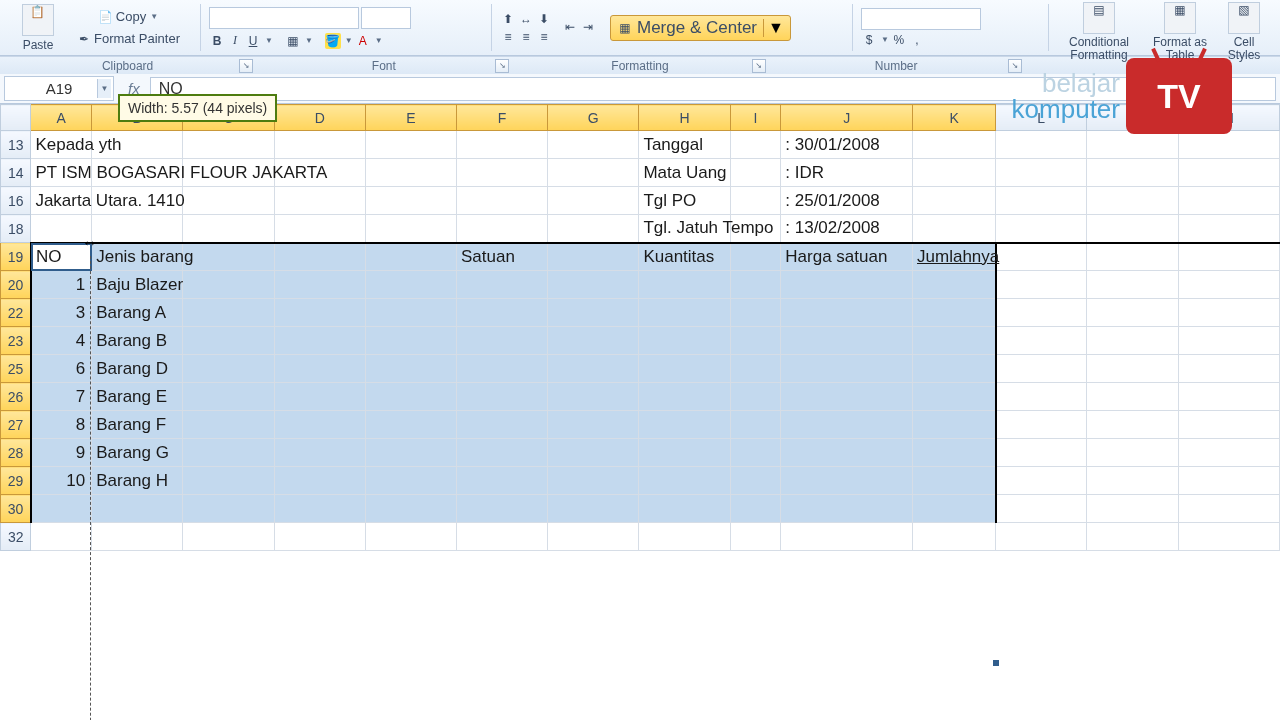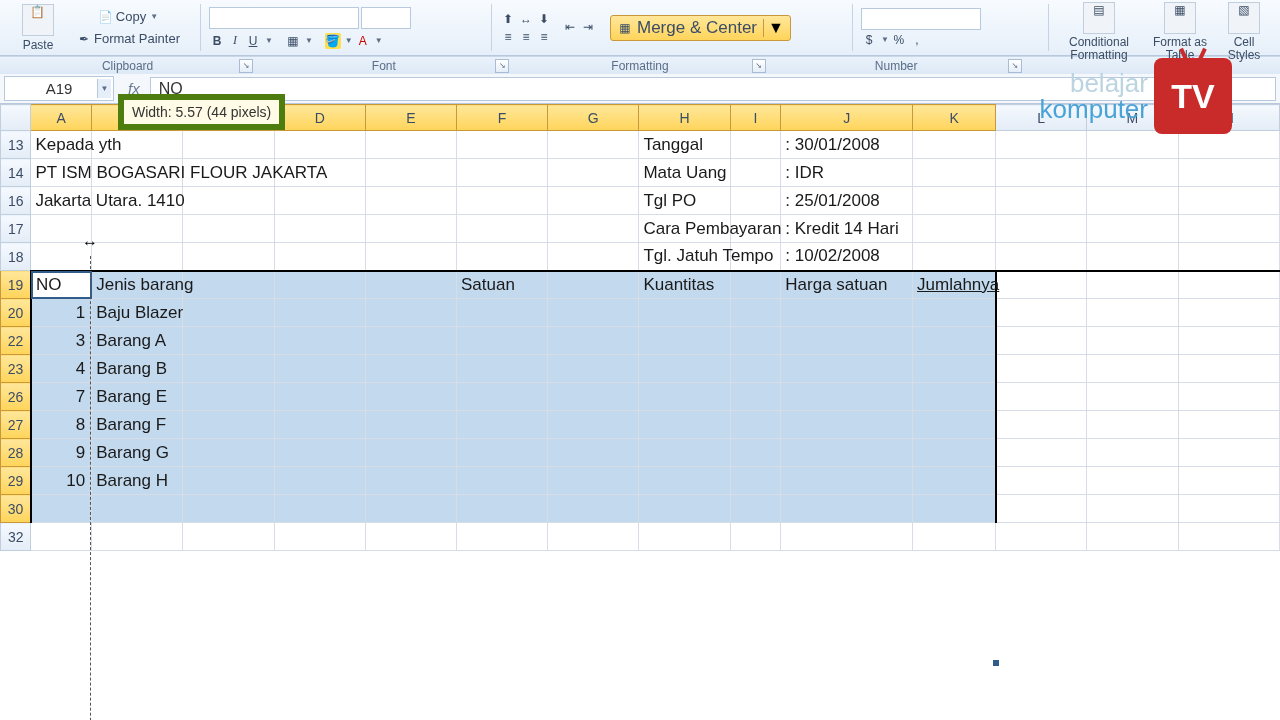--- a/index.html
+++ b/index.html
@@ -24,21 +24,21 @@
   .merge-active { background: linear-gradient(#ffe79a,#ffd45a); border: 1px solid #c9983a; padding: 2px 6px; border-radius: 3px; display: flex; align-items: center; gap: 4px; }
   .merge-active .dd { border-left: 1px solid #c9983a; padding-left: 4px; margin-left: 2px; }
 
   .ico16 { width: 16px; height: 16px; display: inline-flex; align-items: center; justify-content: center; font-size: 12px; color: #3b4d66; }
   .dd-arrow { font-size: 8px; color: #5b6e87; margin-left: 2px; }
 
   
   .fbar { display: flex; align-items: center; height: 30px; border-bottom: 1px solid #b8c9de; background: #f4f8fd; }
   .namebox { width: 110px; border: 1px solid #b8c9de; background: #fff; margin: 2px 4px; padding: 3px 8px; font-size: 15px; color: #333; text-align: center; position: relative; }
   .namebox-dd { position: absolute; right: 2px; top: 2px; bottom: 2px; width: 14px; background: #e6eff9; border-left: 1px solid #b8c9de; font-size: 8px; line-height: 20px; text-align: center; color: #5b6e87; }
-  .tooltip { position: absolute; left: 118px; top: 94px; background: #fffbe6; border: 6px solid #4d7c0f; padding: 4px 8px; font-size: 14px; color: #333; z-index: 50; white-space: nowrap; }
+  .tooltip { position: absolute; left: 118px; top: 94px; background: #fffbe6; border: 2px solid #4d7c0f; padding: 4px 8px; font-size: 14px; color: #333; z-index: 50; white-space: nowrap; }
   .fx { font-style: italic; font-size: 15px; color: #6b7d95; padding: 0 10px; }
   .formula-input { flex: 1; border: 1px solid #b8c9de; background: #fff; margin: 2px 4px 2px 0; padding: 2px 8px; font-size: 16px; color: #333; }
 
   
   .grid-wrap { position: relative; }
   table.grid { border-collapse: collapse; table-layout: fixed; width: 1280px; }
   .colhdr th { background: linear-gradient(#f5f9ff,#e4ecf6); border: 1px solid #c0cede; font-weight: normal; font-size: 14px; color: #3b4d66; height: 26px; position: relative; }
   .colhdr th.sel { background: linear-gradient(#ffe79a,#ffd45a); border-color: #c9983a; }
   .rowhdr { background: linear-gradient(#f5f9ff,#e4ecf6); border: 1px solid #c0cede; font-weight: normal; font-size: 14px; color: #3b4d66; text-align: center; width: 30px; }
   .rowhdr.sel { background: linear-gradient(#ffe79a,#ffd45a); border-color: #c9983a; }
@@ -56,21 +56,21 @@
   .resize-cursor::before { content: "↔"; font-size: 16px; font-weight: bold; color: #000; }
   .resize-guide { position: absolute; left: 90px; top: 152px; width: 0; border-left: 1px dashed #555; height: 540px; z-index: 40; }
 
   
   .fill-handle { position: absolute; width: 8px; height: 8px; background: #305d8c; border: 1px solid #fff; }
 
   
   .logo { position: absolute; right: 48px; top: 58px; display: flex; align-items: center; z-index: 70; }
   .logo-text { font-size: 26px; color: #bcd3e2; font-weight: 300; text-align: right; line-height: 1; }
   .logo-text .k2 { color: #4aa3d6; }
-  .logo-tv { width: 78px; height: 76px; background: #c92b2b; border-radius: 8px; margin-left: 6px; display: flex; align-items: center; justify-content: center; color: #fff; font-weight: bold; font-size: 34px; position: relative; }
+  .logo-tv { width: 106px; height: 76px; background: #c92b2b; border-radius: 8px; margin-left: 6px; display: flex; align-items: center; justify-content: center; color: #fff; font-weight: bold; font-size: 34px; position: relative; }
   .logo-tv::before, .logo-tv::after { content: ""; position: absolute; top: -10px; width: 4px; height: 14px; background: #c92b2b; }
   .logo-tv::before { left: 28px; transform: rotate(-25deg); }
   .logo-tv::after { right: 28px; transform: rotate(25deg); }
 </style>
 </head>
 <body>
 
 <div class="ribbon-row">
 
   <div class="group" style="width:200px">
@@ -306,48 +306,31 @@
           <td class="cell"></td>
           <td class="cell">Tgl PO</td>
           <td class="cell"></td>
           <td class="cell">: 25/01/2008</td>
           <td class="cell"></td>
           <td class="cell"></td>
           <td class="cell"></td>
           <td class="cell"></td>
         </tr>
         <tr>
-          <th class="rowhdr">17</th>
-          <td class="cell"></td>
-          <td class="cell"></td>
-          <td class="cell"></td>
-          <td class="cell"></td>
-          <td class="cell"></td>
-          <td class="cell"></td>
-          <td class="cell"></td>
-          <td class="cell">Cara Pembayaran</td>
-          <td class="cell"></td>
-          <td class="cell">: Kredit 14 Hari</td>
-          <td class="cell"></td>
-          <td class="cell"></td>
-          <td class="cell"></td>
-          <td class="cell"></td>
-        </tr>
-        <tr>
           <th class="rowhdr">18</th>
           <td class="cell"></td>
           <td class="cell"></td>
           <td class="cell"></td>
           <td class="cell"></td>
           <td class="cell"></td>
           <td class="cell"></td>
           <td class="cell"></td>
           <td class="cell">Tgl. Jatuh Tempo</td>
           <td class="cell"></td>
-          <td class="cell">: 10/02/2008</td>
+          <td class="cell">: 13/02/2008</td>
           <td class="cell"></td>
           <td class="cell"></td>
           <td class="cell"></td>
           <td class="cell"></td>
         </tr>
         <tr class="heavy-border-top">
           <th class="rowhdr sel">19</th>
           <td class="cell selrange heavy-left active-cell">NO</td>
           <td class="cell selrange">Jenis barang</td>
           <td class="cell selrange"></td>
@@ -394,20 +377,37 @@
           <td class="cell selrange"></td>
           <td class="cell selrange heavy-right"></td>
           <td class="cell"></td>
           <td class="cell"></td>
           <td class="cell"></td>
         </tr>
         <tr>
           <th class="rowhdr sel">23</th>
           <td class="cell selrange heavy-left num">4</td>
           <td class="cell selrange">Barang B</td>
+          <td class="cell selrange"></td>
+          <td class="cell selrange"></td>
+          <td class="cell selrange"></td>
+          <td class="cell selrange"></td>
+          <td class="cell selrange"></td>
+          <td class="cell selrange"></td>
+          <td class="cell selrange"></td>
+          <td class="cell selrange"></td>
+          <td class="cell selrange heavy-right"></td>
+          <td class="cell"></td>
+          <td class="cell"></td>
+          <td class="cell"></td>
+        </tr>
+        <tr>
+          <th class="rowhdr sel">25</th>
+          <td class="cell selrange heavy-left num">6</td>
+          <td class="cell selrange">Barang D</td>
           <td class="cell selrange"></td>
           <td class="cell selrange"></td>
           <td class="cell selrange"></td>
           <td class="cell selrange"></td>
           <td class="cell selrange"></td>
           <td class="cell selrange"></td>
           <td class="cell selrange"></td>
           <td class="cell selrange"></td>
           <td class="cell selrange heavy-right"></td>
           <td class="cell"></td>

